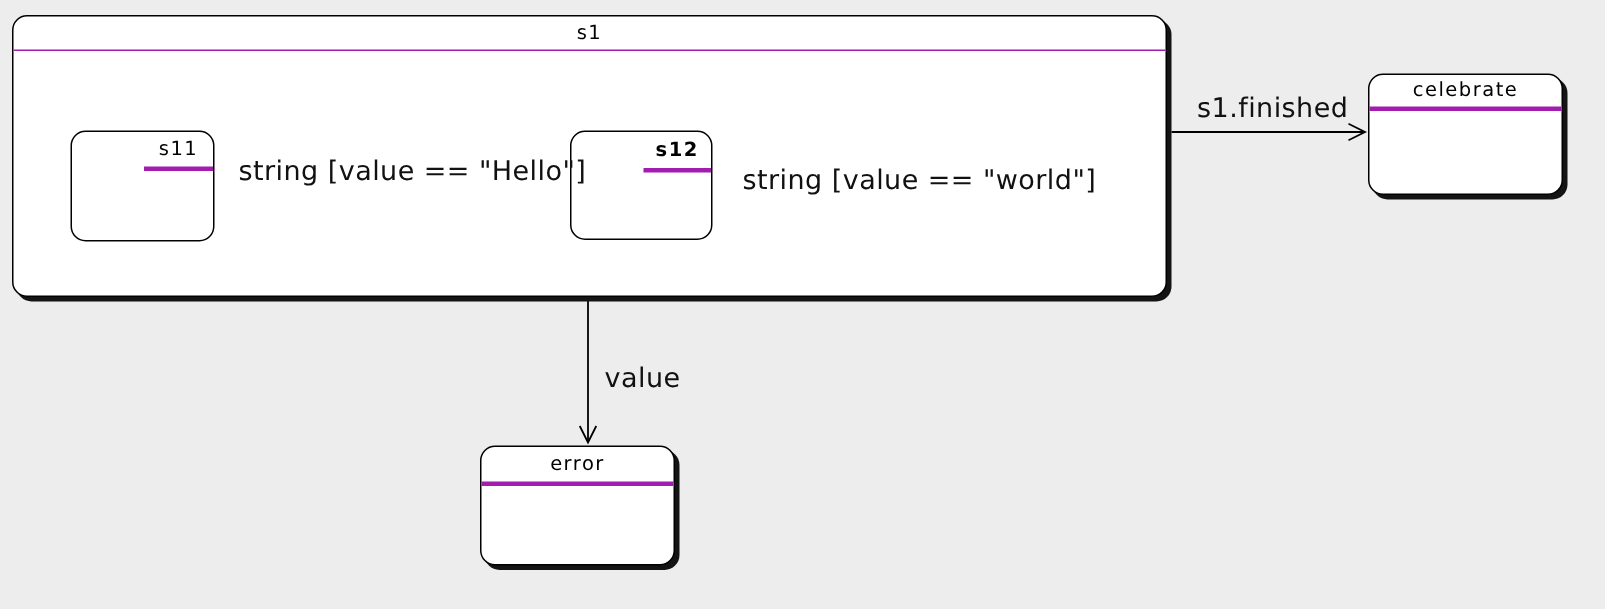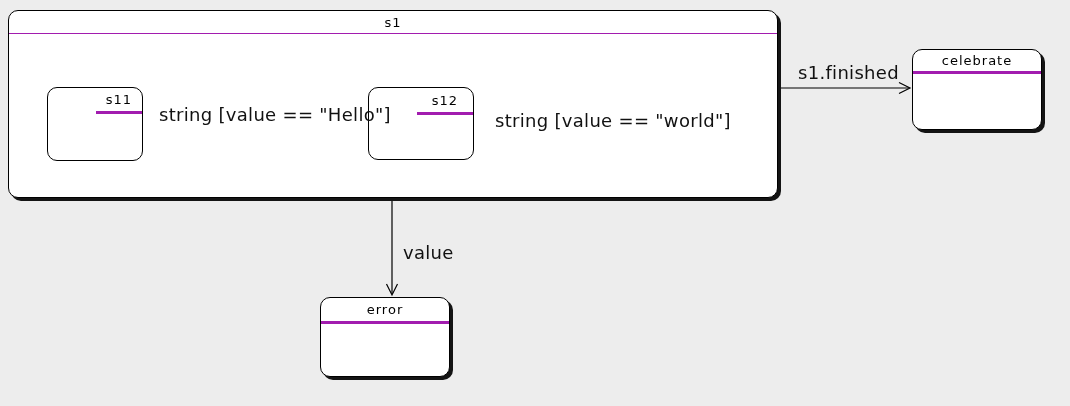--- a/index.html
+++ b/index.html
@@ -102,21 +102,21 @@
   </svg>
 
   <div class="state shadowed" style="left:8px; top:10px; width:770px; height:188px;">
     <div class="state-title composite-title">s1</div>
   </div>
 
   <div class="state inner" style="left:47px; top:87px; width:96px; height:74px;">
     <div class="state-title" style="height:26px;">s11</div>
   </div>
 
-  <div class="state inner" style="left:368px; top:87px; width:106px; height:73px;">
+  <div class="state inner" style="left:380px; top:87px; width:95px; height:73px;font-weight:bold;">
     <div class="state-title" style="height:27px;">s12</div>
   </div>
 
   <div class="state shadowed" style="left:912px; top:49px; width:130px; height:81px;">
     <div class="state-title" style="height:24px;">celebrate</div>
   </div>
 
   <div class="state shadowed" style="left:320px; top:297px; width:130px; height:80px;">
     <div class="state-title" style="height:26px;">error</div>
   </div>

